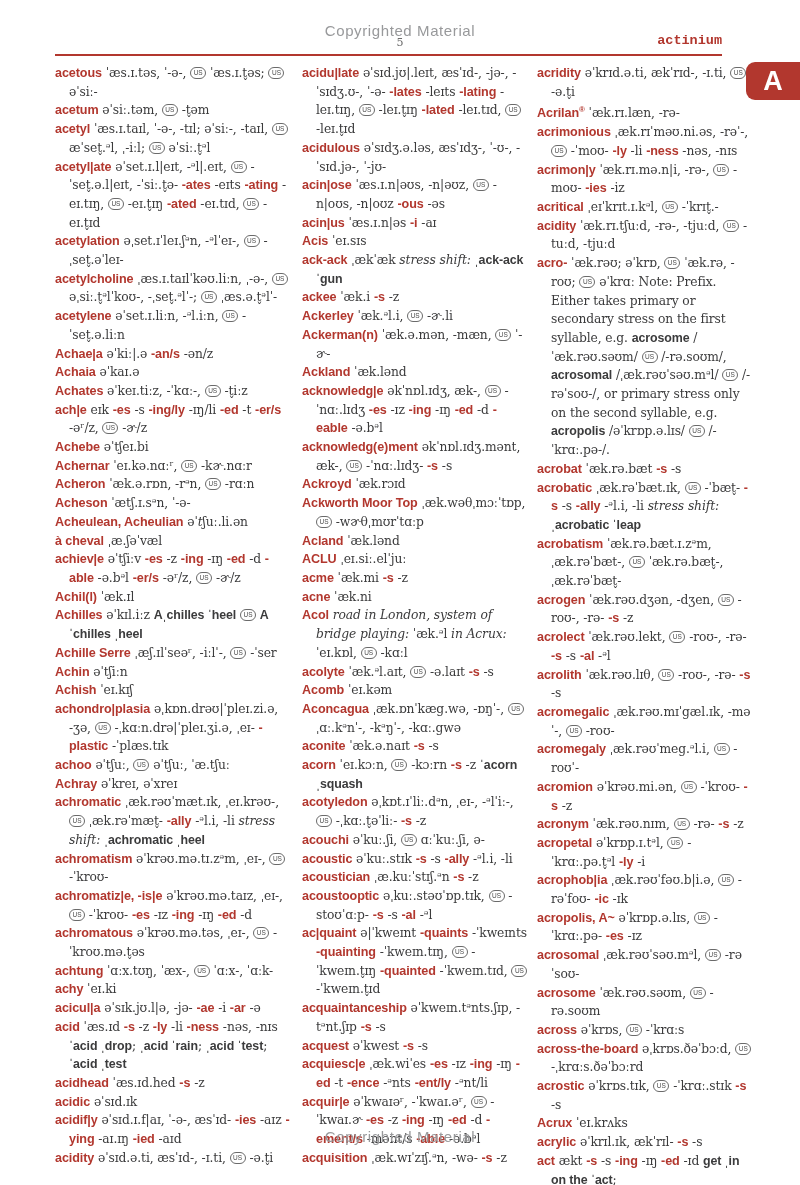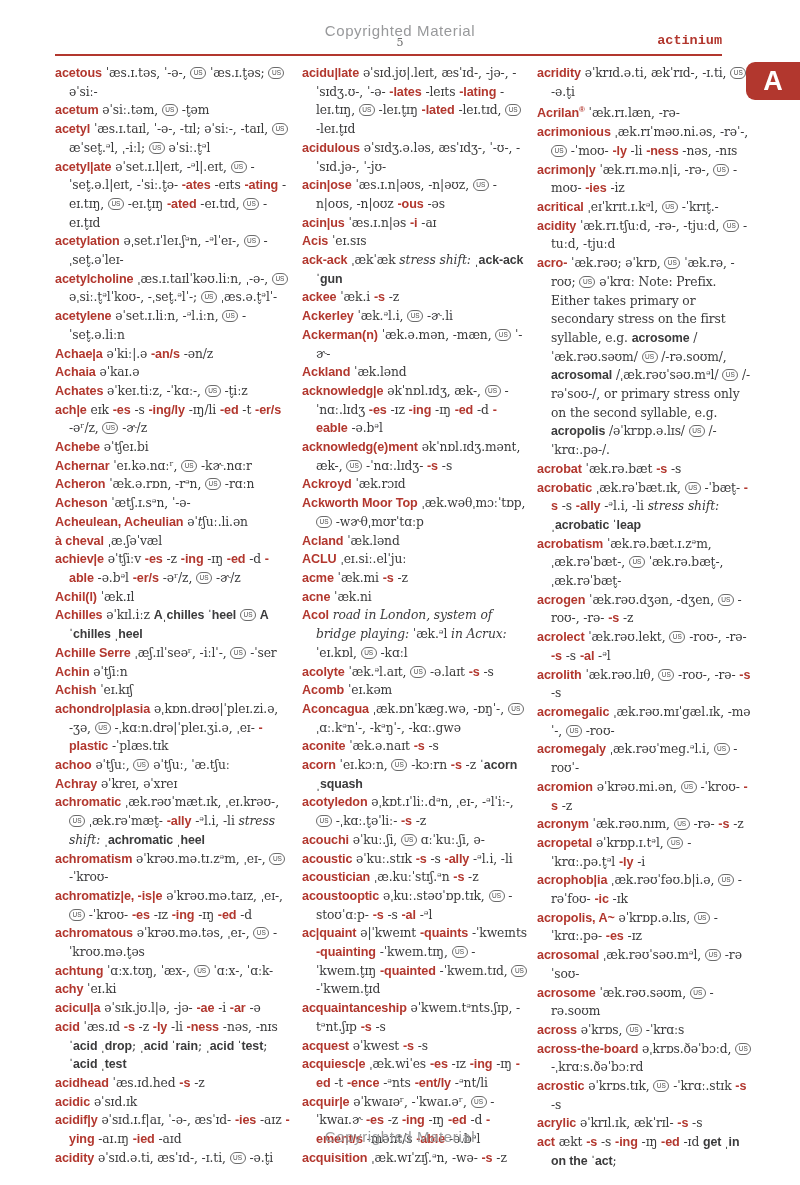--- a/index.html
+++ b/index.html
@@ -140,18 +140,19 @@
         <div class="entry"><span class="hw">acromion</span> əˈkrəʊ.mi.ən, <span class="us">US</span> -ˈkroʊ- <span class="hw">-s</span> -z</div>
         <div class="entry"><span class="hw">acronym</span> ˈæk.rəʊ.nɪm, <span class="us">US</span> -rə- <span class="hw">-s</span> -z</div>
         <div class="entry"><span class="hw">acropetal</span> əˈkrɒp.ɪ.tᵊl, <span class="us">US</span> -ˈkrɑː.pə.t̬ᵊl <span class="hw">-ly</span> -i</div>
         <div class="entry"><span class="hw">acrophob|ia</span> ˌæk.rəʊˈfəʊ.b|i.ə, <span class="us">US</span> -rəˈfoʊ- <span class="hw">-ic</span> -ɪk</div>
         <div class="entry"><span class="hw">acropolis, A~</span> əˈkrɒp.ə.lɪs, <span class="us">US</span> -ˈkrɑː.pə- <span class="hw">-es</span> -ɪz</div>
         <div class="entry"><span class="hw">acrosomal</span> ˌæk.rəʊˈsəʊ.mᵊl, <span class="us">US</span> -rəˈsoʊ-</div>
         <div class="entry"><span class="hw">acrosome</span> ˈæk.rəʊ.səʊm, <span class="us">US</span> -rə.soʊm</div>
         <div class="entry"><span class="hw">across</span> əˈkrɒs, <span class="us">US</span> -ˈkrɑːs</div>
         <div class="entry"><span class="hw">across-the-board</span> əˌkrɒs.ðəˈbɔːd, <span class="us">US</span> -ˌkrɑːs.ðəˈbɔːrd</div>
         <div class="entry"><span class="hw">acrostic</span> əˈkrɒs.tɪk, <span class="us">US</span> -ˈkrɑː.stɪk <span class="hw">-s</span> -s</div>
+        <div class="entry"><span class="hw">Acrux</span> ˈeɪ.krʌks</div>
         <div class="entry"><span class="hw">acrylic</span> əˈkrɪl.ɪk, ækˈrɪl- <span class="hw">-s</span> -s</div>
         <div class="entry"><span class="hw">act</span> ækt <span class="hw">-s</span> -s <span class="hw">-ing</span> -ɪŋ <span class="hw">-ed</span> -ɪd <span class="bb">get ˌin on the ˈact</span>; </div>
       </div>
   </div>
   <div class="watermark wm-bottom">Copyrighted Material</div>
 </div>
 
 </body></html>

